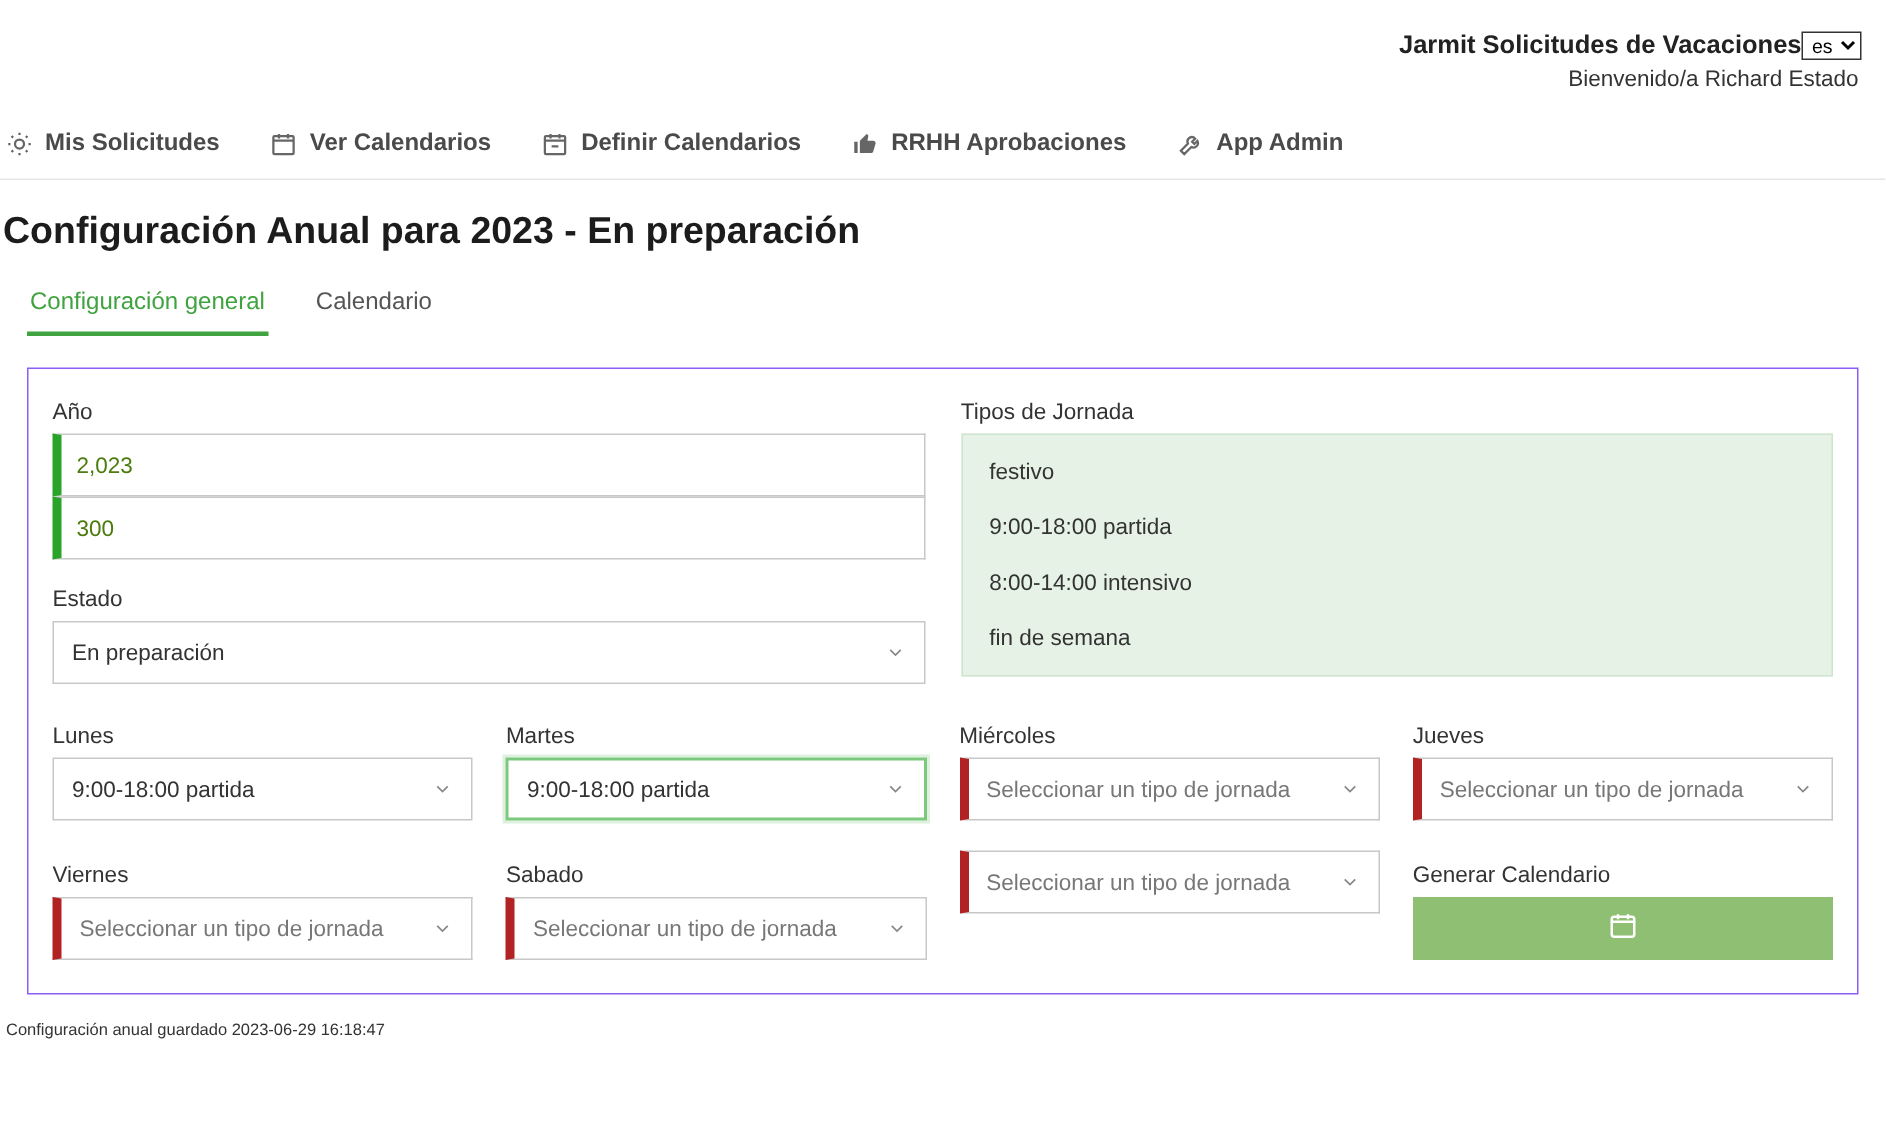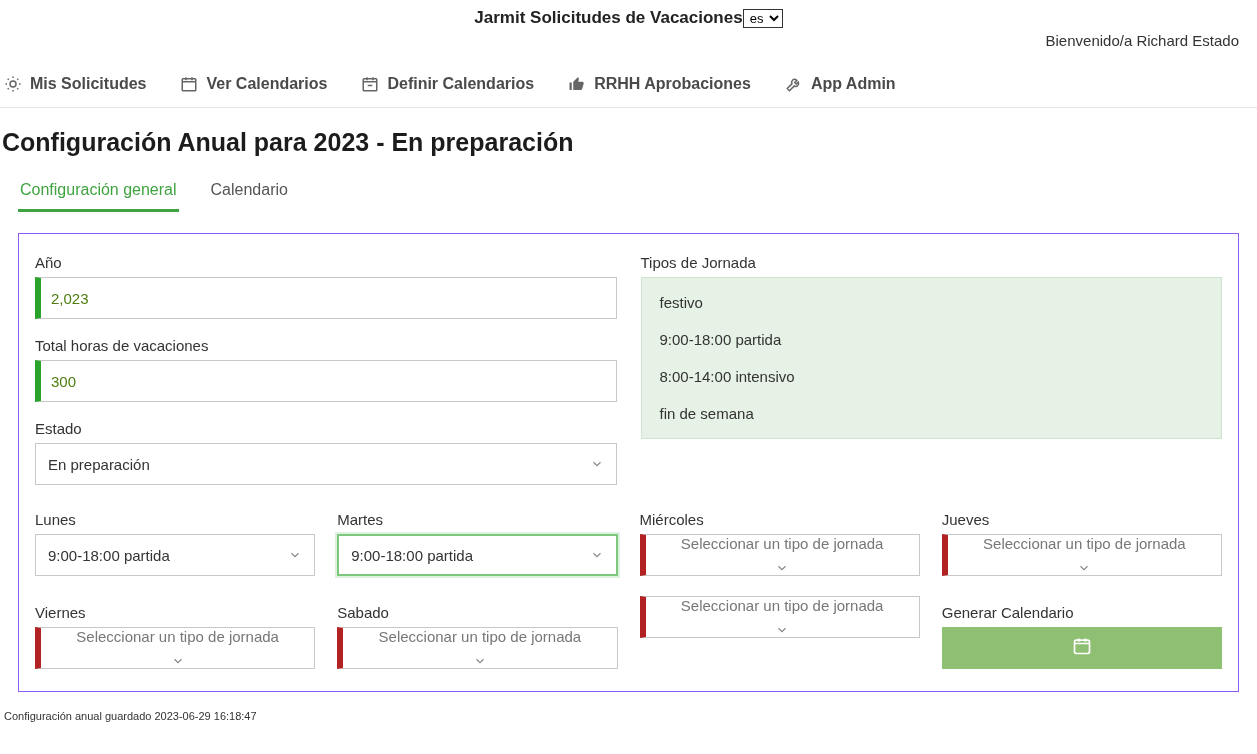--- a/index.html
+++ b/index.html
@@ -4,23 +4,24 @@
 <style>
 * { box-sizing: border-box; margin: 0; padding: 0; }
 body {
   font-family: "Segoe UI", Arial, sans-serif;
   font-size: 15px;
   color: #333;
   background: #fff;
 }
 .topbar {
   display: flex;
-  justify-content: center;
+  justify-content: flex-end;
   align-items: center;
   padding: 8px 16px 4px 16px;
+  margin-top: 12px;
 }
 .app-title {
   font-weight: 700;
   font-size: 17px;
   color: #222;
 }
 .lang-select {
   border: 1px solid #333;
   font-size: 13px;
   padding: 0 2px;
@@ -118,21 +119,21 @@
   color: #333;
   width: 100%;
   cursor: pointer;
   background: #fff;
 }
 .select-box.red-left { border-left: 6px solid #b22222; }
 .select-box.green-outline {
   border: 2px solid #7cc87c;
   box-shadow: 0 0 0 2px rgba(124,200,124,0.25);
 }
-.select-box.placeholder { color: #777; flex-direction: column; }
+.select-box.placeholder { color: #777; }
 .caret {
   width: 14px; height: 14px; color: #888;
 }
 .caret svg { width:100%; height:100%; }
 .list-panel {
   background: #e6f2e6;
   border: 1px solid #cfe4cf;
   padding: 6px 0;
 }
 .list-item {
@@ -229,21 +230,20 @@
   <div class="tab">Calendario</div>
 </div>
 
 <div class="panel">
 
   <div class="row">
     <div class="col-half">
       <label class="field-label">Año</label>
       <div class="input-green">2,023</div>
 
-      <label class="field-label" style="margin-top:18px">Total horas de vacaciones</label>
       <div class="input-green">300</div>
 
       <label class="field-label" style="margin-top:18px">Estado</label>
       <div class="select-box">
         <span>En preparación</span>
         <span class="caret"><svg viewBox="0 0 24 24" fill="none" stroke="currentColor" stroke-width="2">
               <path d="M6 9l6 6 6-6"></path>
             </svg></span>
       </div>
     </div>

